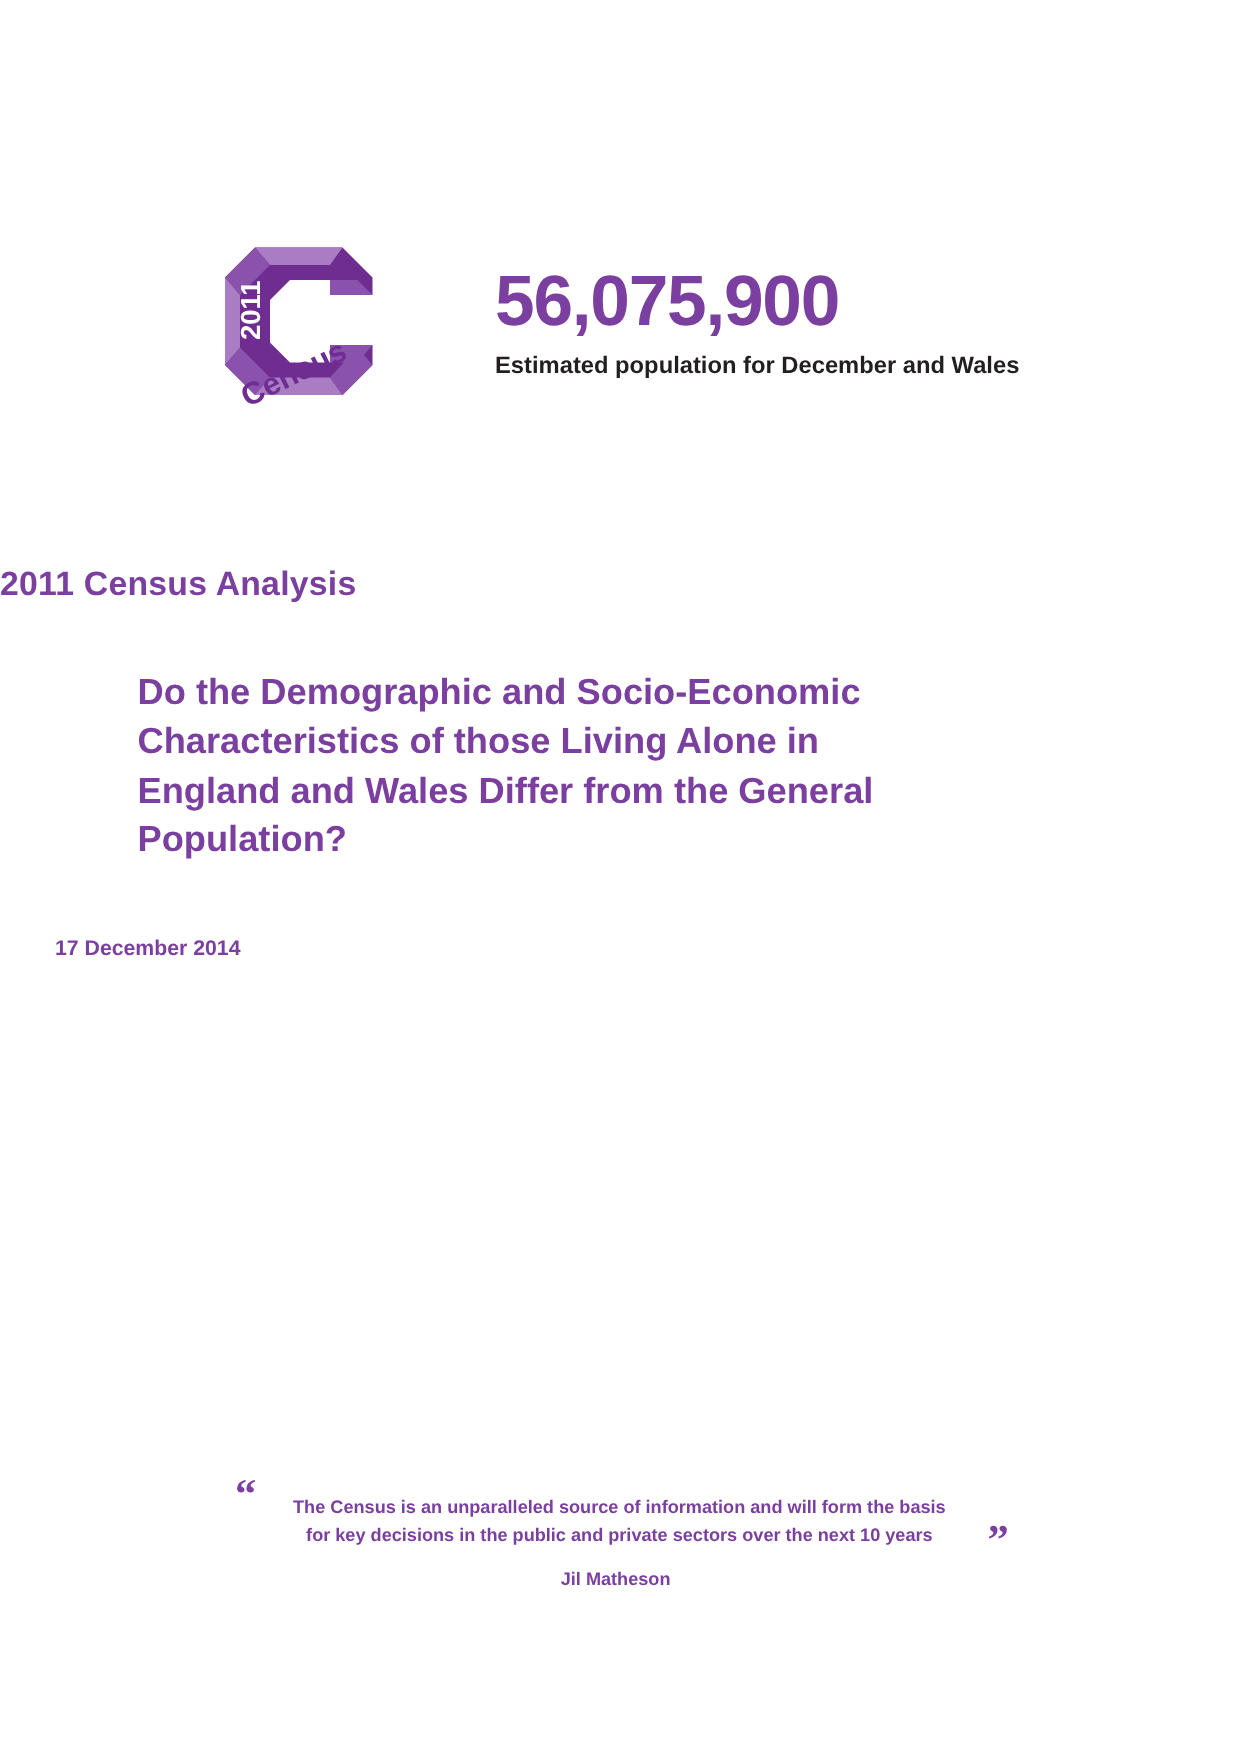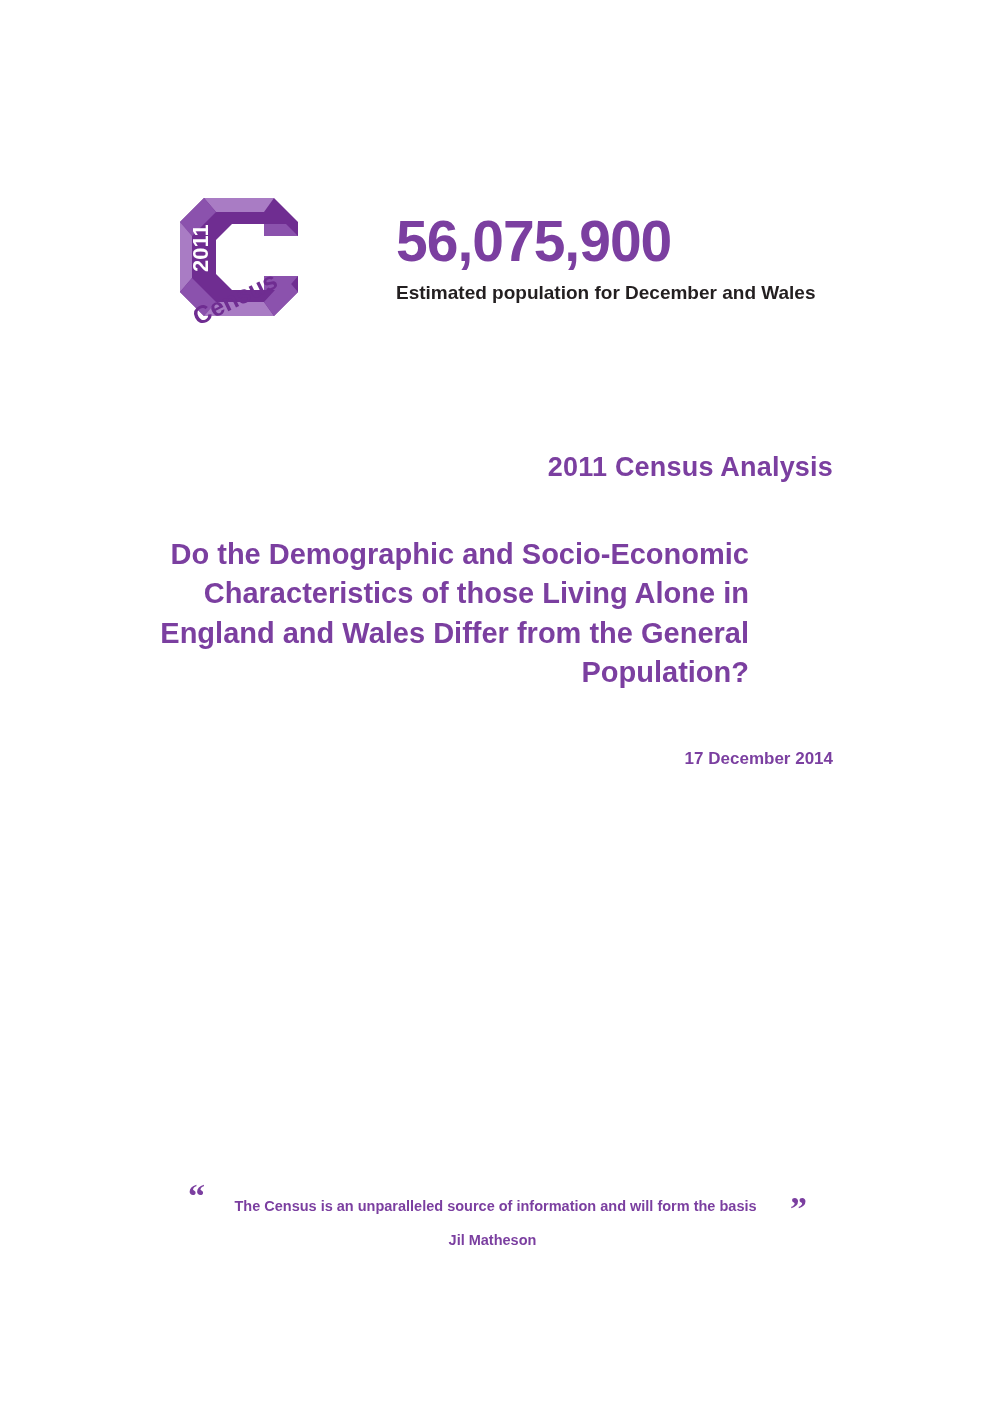--- a/index.html
+++ b/index.html
@@ -69,37 +69,37 @@
     color: #231f20;
     white-space: nowrap;
   }
 
   
   .title-block {
     position: absolute;
     left: 0;
     top: 452px;
     width: 833px;
-    text-align: right;
+    text-align: left;
   }
 
   .series-title {
     font-size: 27px;
     font-weight: bold;
     color: #7b3fa0;
     letter-spacing: 0.2px;
   }
 
   .doc-title {
     margin-top: 52px;
     font-size: 29px;
     font-weight: bold;
     color: #7b3fa0;
     line-height: 1.36;
-    padding: 0 84px;
+    padding: 0 110px;
   }
 
   .doc-date {
     margin-top: 56px;
     font-size: 17px;
     font-weight: bold;
     color: #7b3fa0;
     padding-left: 44px;
   }
 
@@ -195,18 +195,19 @@
     <div class="doc-title">Do the Demographic and Socio-Economic Characteristics of those Living Alone in England and Wales Differ from the General Population?</div>
     <div class="doc-date">17 December 2014</div>
   </div>
 
   <div class="quote-block">
     <div class="quote-line">
       <span class="quote-mark-open">“</span>
       <span>The Census is an unparalleled source of information and will form the basis</span>
     </div>
     <div class="quote-line">
+      <span>for key decisions in the public and private sectors over the next 10 years</span>
       <span class="quote-mark-close">”</span>
     </div>
     <div class="quote-attribution">Jil Matheson</div>
   </div>
 
 </div>
 
 </body></html>

